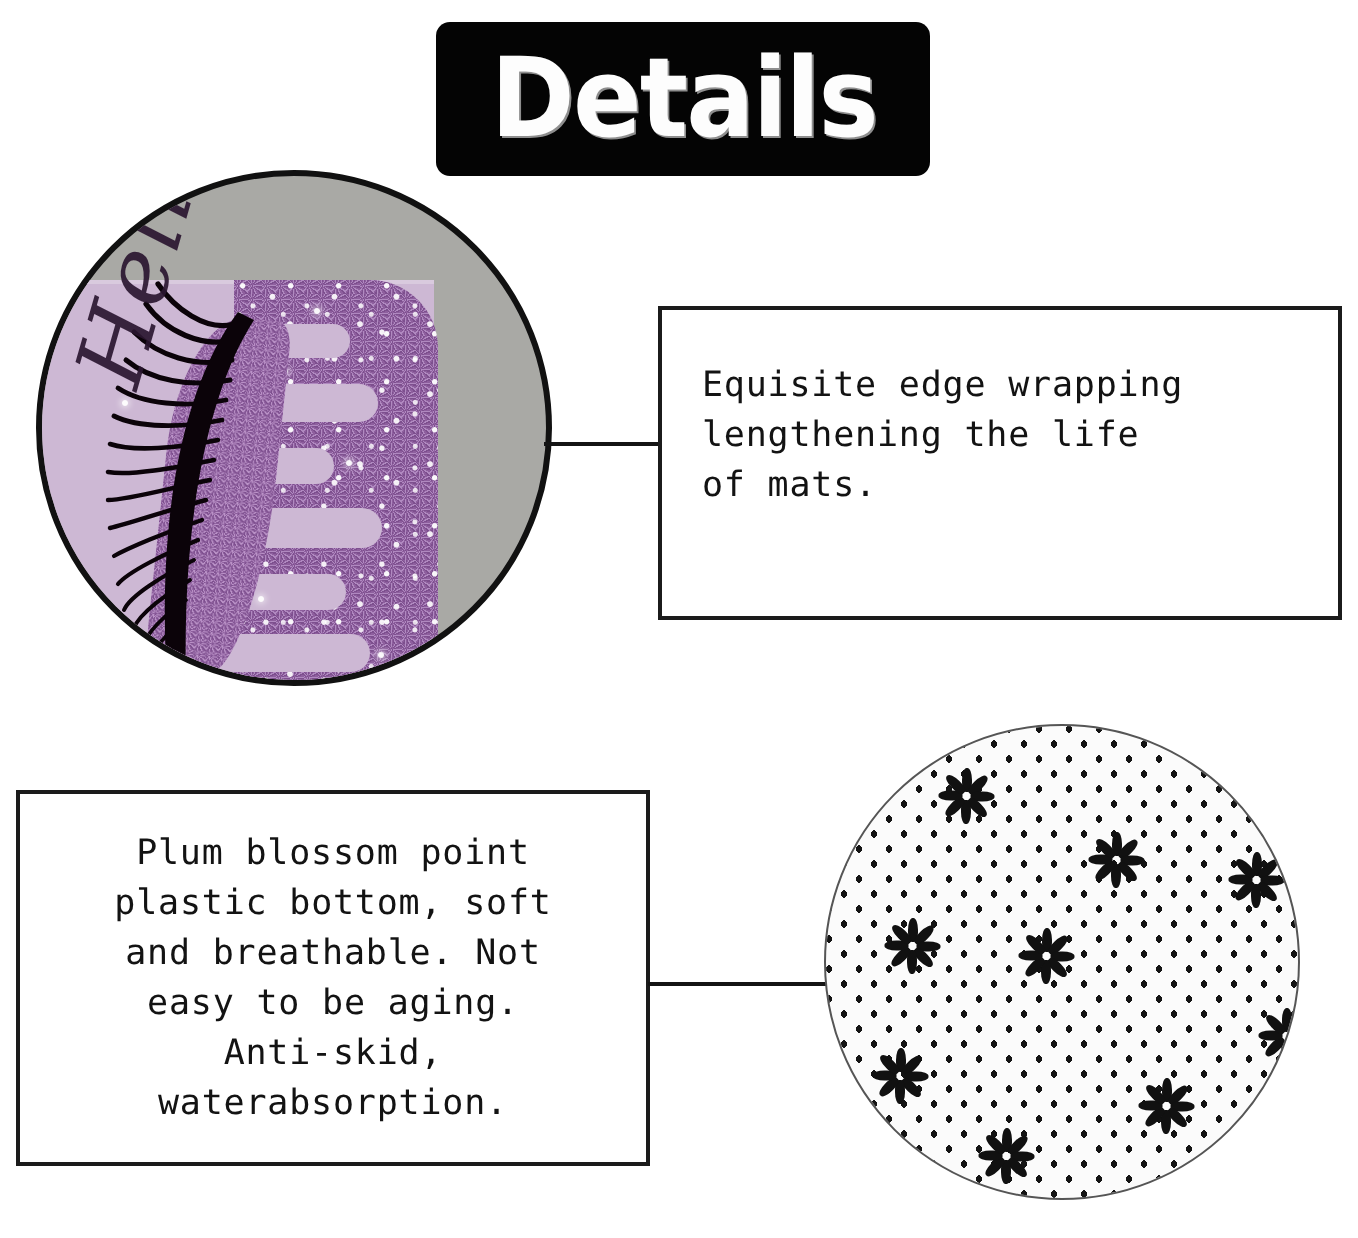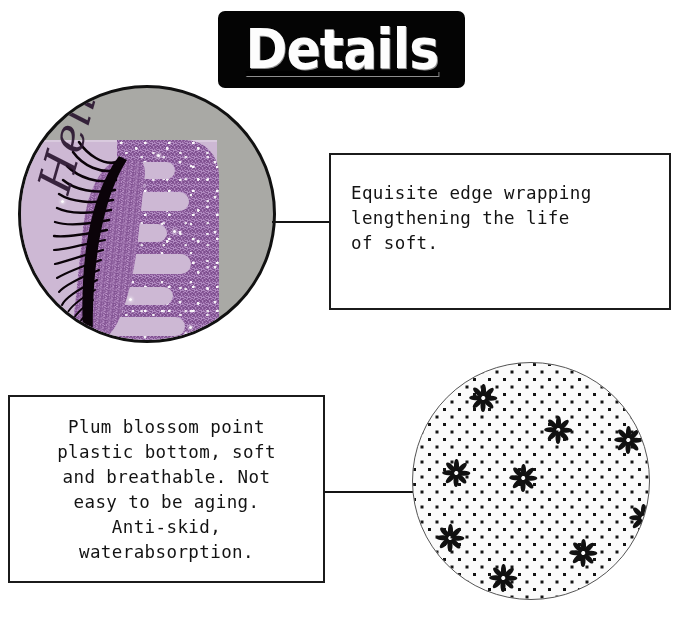--- a/index.html
+++ b/index.html
@@ -20,21 +20,20 @@
     position: absolute;
     left: 218px;
     top: 11px;
     width: 247px;
     height: 77px;
     background: #040404;
     border-radius: 7px;
     display: flex;
     align-items: center;
     justify-content: center;
-    text-decoration: underline;
   }
   .title-text {
     color: #fdfdfd;
     font-family: "DejaVu Sans", "Liberation Sans", sans-serif;
     font-weight: bold;
     font-size: 55px;
     line-height: 55px;
     letter-spacing: -1px;
     transform: scaleX(0.92);
     text-shadow: 1px 1px 0 #8e8e8e;
@@ -257,21 +256,21 @@
   </div>
 
   <div class="script-sig">Hello</div>
 </div>
 
 <div class="connector connector-top"></div>
 
 <div class="callout callout-top">
   <p>Equisite edge wrapping
 lengthening the life
-of soft.</p>
+of mats.</p>
 </div>
 
 <div class="callout callout-bottom">
   <p>Plum blossom point
 plastic bottom, soft
 and breathable. Not
 easy to be aging.
 Anti-skid,
 waterabsorption.</p>
 </div>

